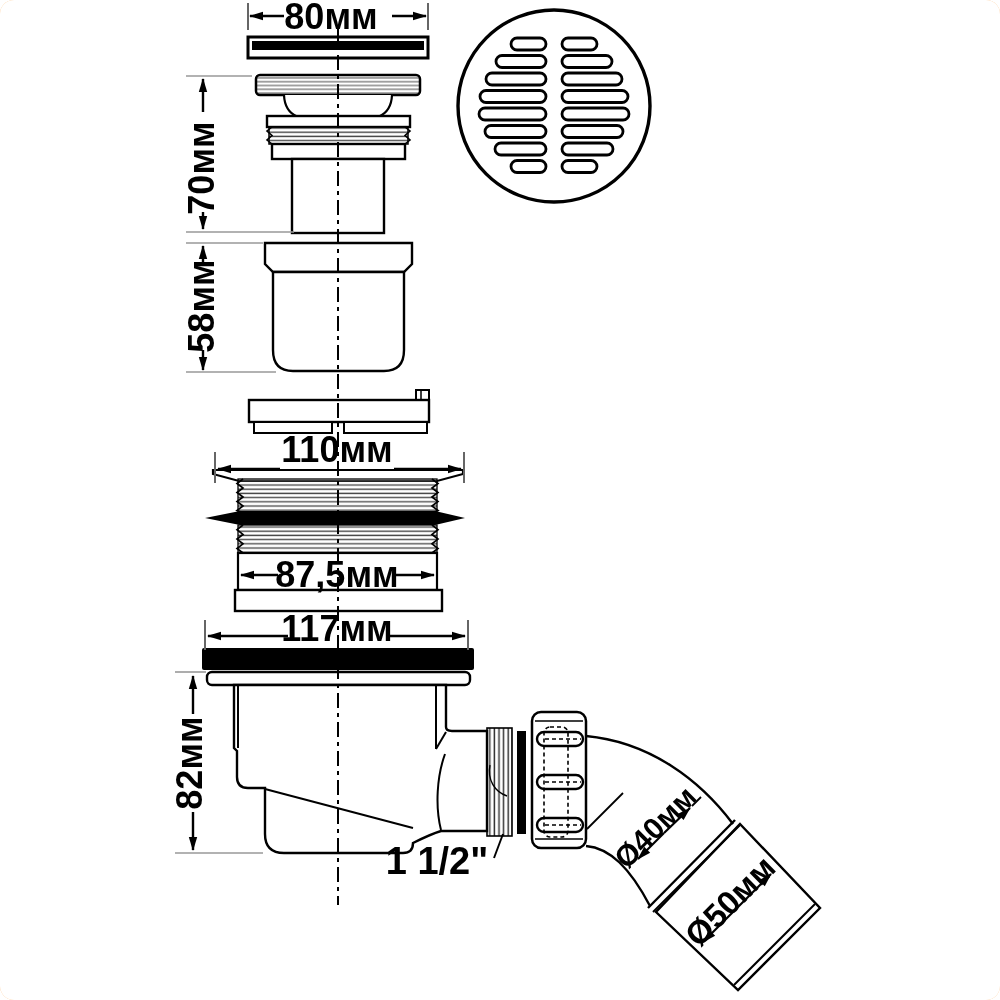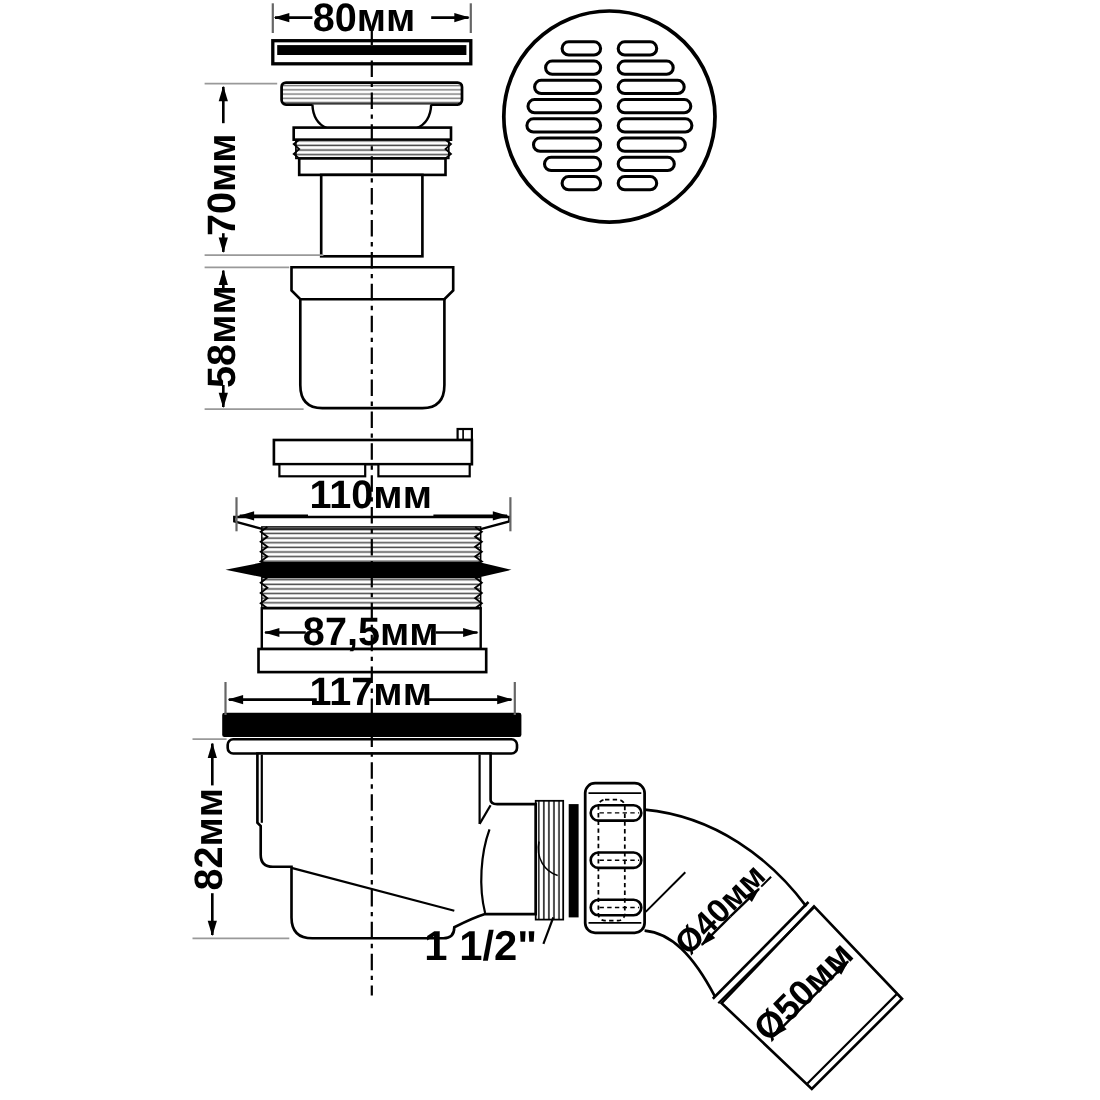--- a/index.html
+++ b/index.html
@@ -1,17 +1,17 @@
 <!DOCTYPE html>
 <html><head>
 <meta charset="utf-8">
 <style>
   html,body{margin:0;padding:0;background:#ffffff;}
   .stage{position:relative;width:1000px;height:1000px;background:#fdba74;overflow:hidden;
-         font-family:"Liberation Sans",sans-serif;}
+         font-family:"Liberation Sans",sans-serif;border-radius:14px;}
   svg{display:block;}
   text{font-family:"Liberation Sans",sans-serif;font-weight:700;fill:#000;}
   .dim-label{font-size:36px;}
   .dim-label-sm{font-size:30px;}
   .dim-label-md{font-size:33px;}
   .dim-label-lg{font-size:38px;}
 </style>
 </head>
 <body>
 

